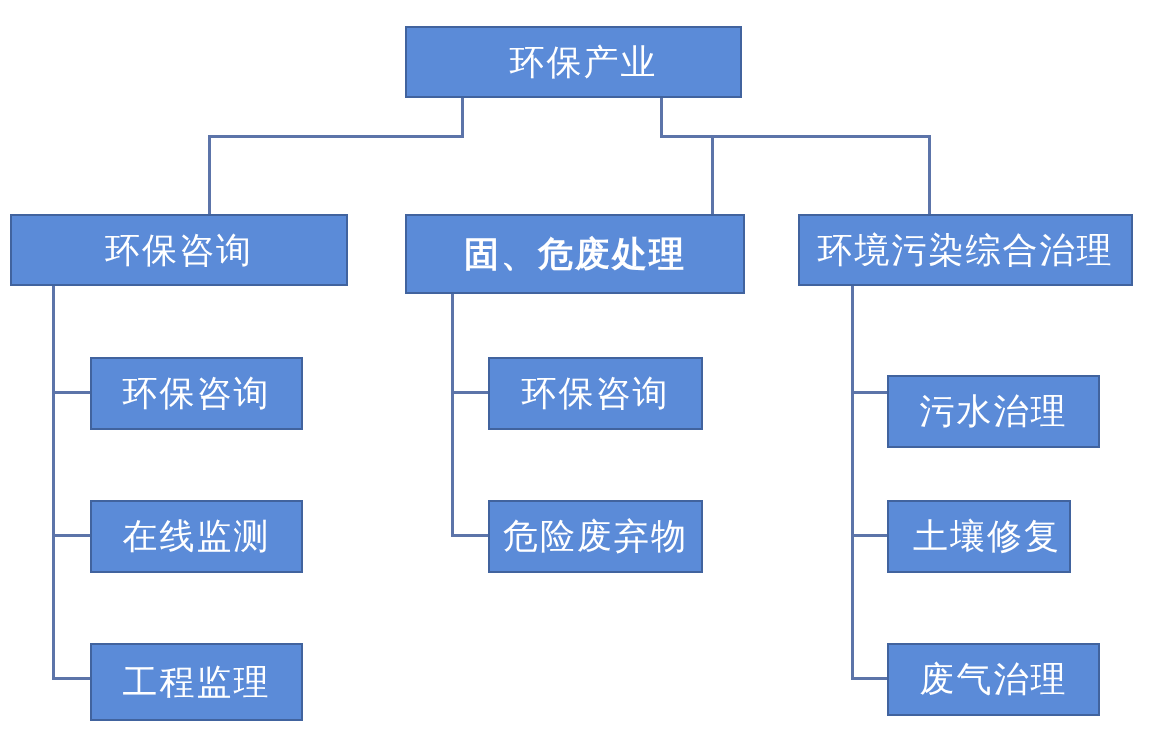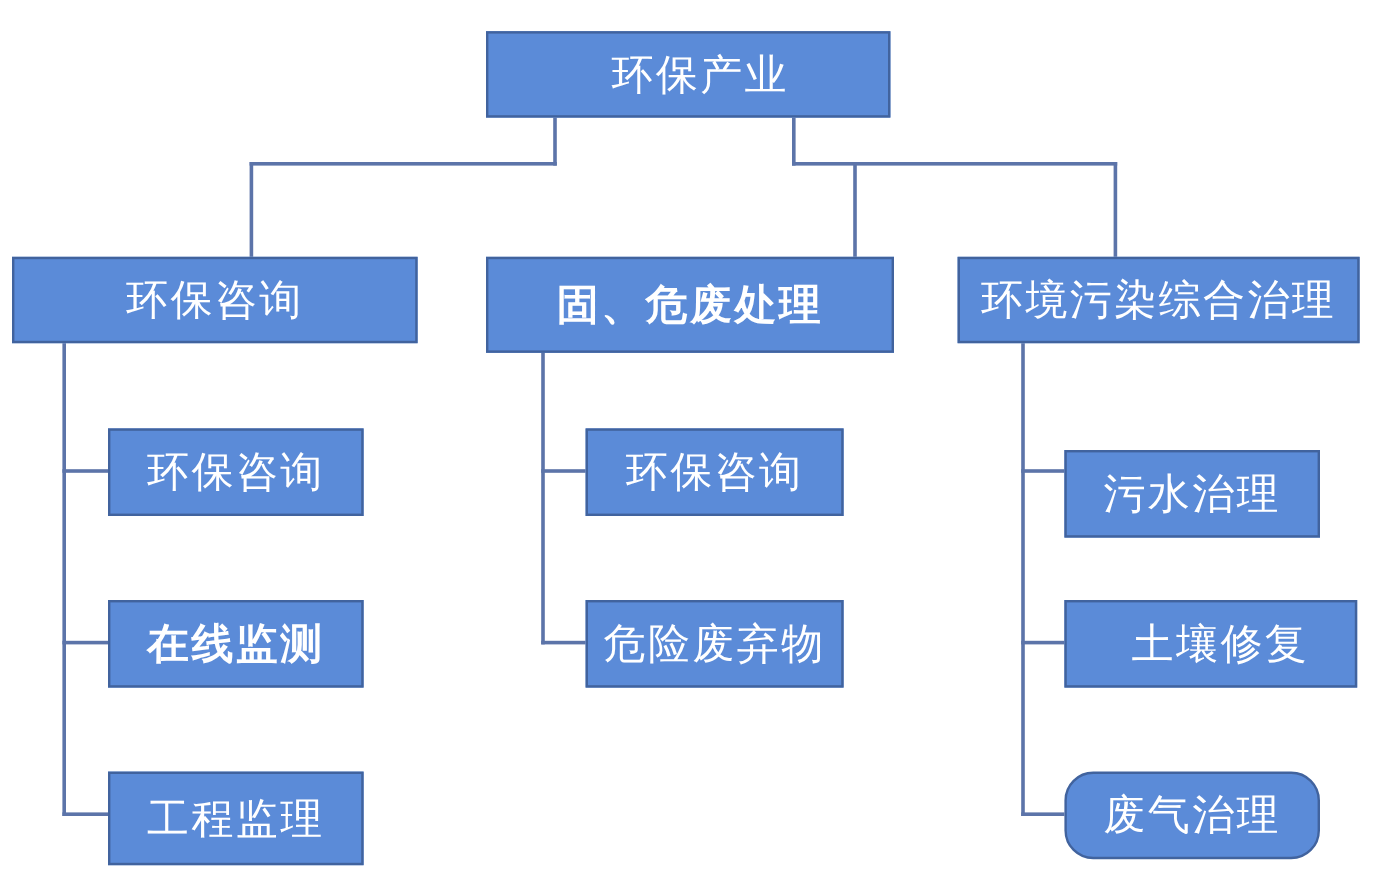--- a/index.html
+++ b/index.html
@@ -37,29 +37,29 @@
   
   .n-root  { left: 405px; top: 26px;  width: 337px; height: 72px; padding-left: 20px; }
 
   
   .n-b0    { left: 10px;  top: 214px; width: 338px; height: 72px; }
   .n-b1    { left: 405px; top: 214px; width: 340px; height: 80px; font-weight: bold; }
   .n-b2    { left: 798px; top: 214px; width: 335px; height: 72px; }
 
   
   .n-b0c0  { left: 90px;  top: 357px; width: 213px; height: 73px; }
-  .n-b0c1  { left: 90px;  top: 500px; width: 213px; height: 73px; font-weight: bold; }
+  .n-b0c1  { left: 90px;  top: 500px; width: 213px; height: 73px; }
   .n-b0c2  { left: 90px;  top: 643px; width: 213px; height: 78px; }
 
   .n-b1c0  { left: 488px; top: 357px; width: 215px; height: 73px; }
   .n-b1c1  { left: 488px; top: 500px; width: 215px; height: 73px; }
 
   .n-b2c0  { left: 887px; top: 375px; width: 213px; height: 73px; }
-  .n-b2c1  { left: 887px; top: 500px; width: 244px; height: 73px; padding-left: 16px; }
-  .n-b2c2  { left: 887px; top: 643px; width: 213px; height: 73px; border-radius: 24px; }
+  .n-b2c1  { left: 887px; top: 500px; width: 184px; height: 73px; padding-left: 16px; }
+  .n-b2c2  { left: 887px; top: 643px; width: 213px; height: 73px; }
 
   
   .l-root-left-v   { left: 461px; top: 98px;  width: 3px;   height: 40px; }
   .l-left-h        { left: 208px; top: 135px; width: 256px; height: 3px; }
   .l-left-v        { left: 208px; top: 135px; width: 3px;   height: 79px; }
   .l-root-right-v  { left: 660px; top: 98px;  width: 3px;   height: 40px; }
   .l-right-h       { left: 660px; top: 135px; width: 271px; height: 3px; }
   .l-mid-v         { left: 711px; top: 135px; width: 3px;   height: 79px; }
   .l-rightb-v      { left: 928px; top: 135px; width: 3px;   height: 79px; }
 

